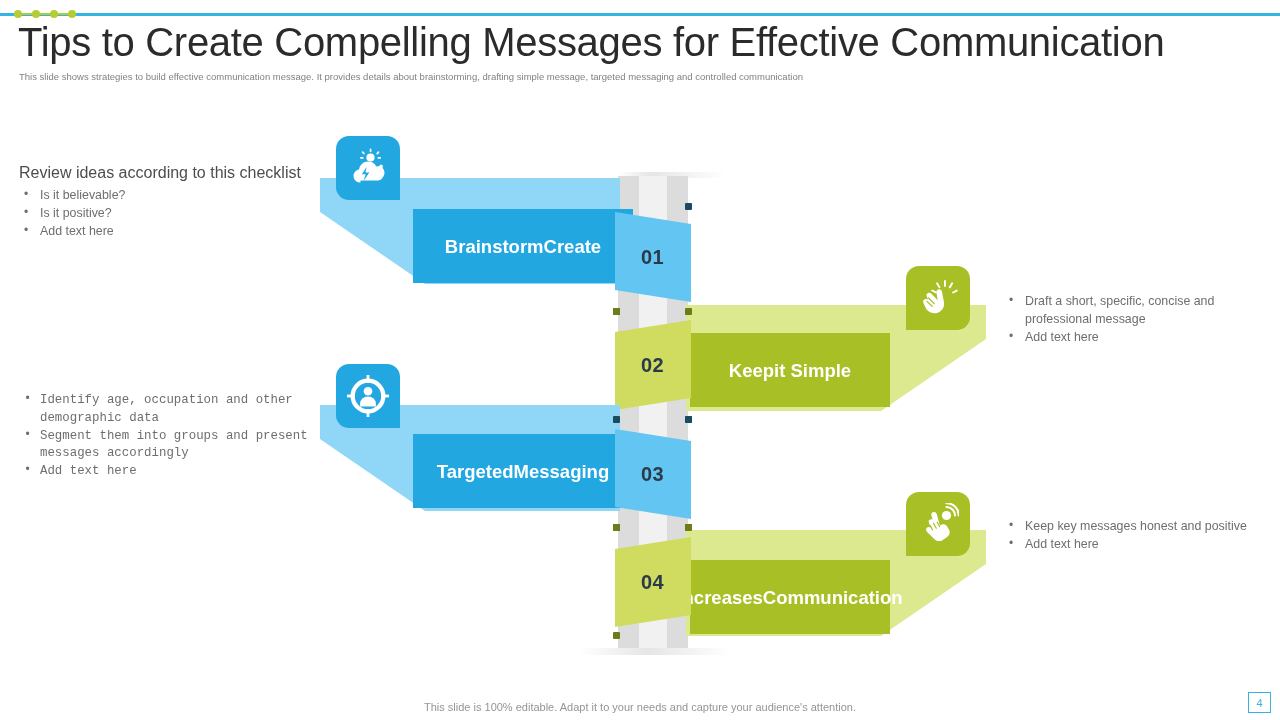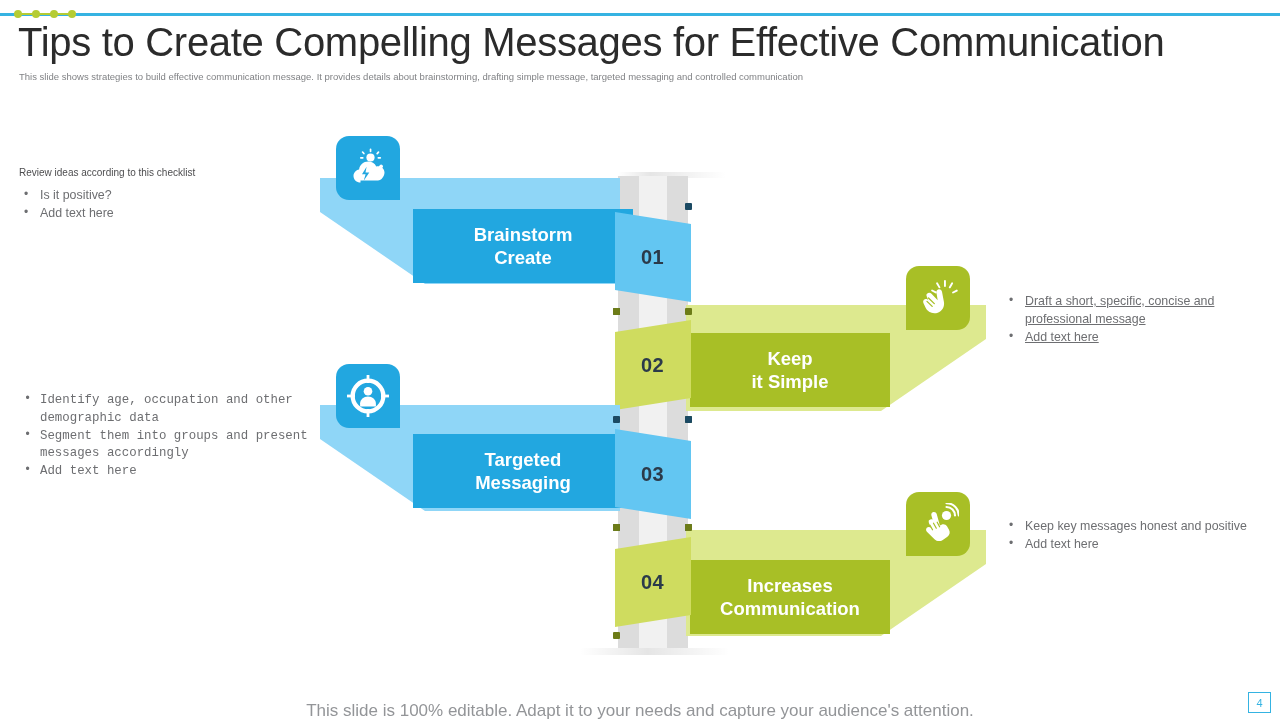--- a/index.html
+++ b/index.html
@@ -34,31 +34,31 @@
     font-size: 40px; font-weight: 400; color: #2b2b2b;
     letter-spacing: -0.3px; line-height: 48px; white-space: nowrap;
   }
   .slide-subtitle {
     position: absolute; left: 19px; top: 70px; width: 1000px;
     font-size: 9.5px; color: #808285; line-height: 14px; white-space: nowrap;
   }
 
   
   .txt-block { position: absolute; font-size: 12.4px; color: #6d6e71; line-height: 17.6px; }
-  .txt-head { font-size: 10px; color: #4d4d4f; margin-bottom: 5px; }
+  .txt-head { font-size: 16px; color: #4d4d4f; margin-bottom: 5px; }
   .txt-block ul { list-style: none; }
   .txt-block li { position: relative; padding-left: 21px; margin-bottom: 0.5px; }
   .txt-block li:before {
     content: "\2022"; position: absolute; left: 5px; top: -1px;
     color: #6d6e71; font-size: 12px;
   }
 
   #block-checklist { left: 19px; top: 164px; width: 300px; }
   #block-targeted  { left: 19px; top: 392px; width: 300px; font-family: Liberation Mono, monospace; }
-  #block-simple    { left: 1004px; top: 293px; width: 275px; text-decoration: underline; }
+  #block-simple    { left: 1004px; top: 293px; width: 275px; }
   #block-controlled{ left: 1004px; top: 518px; width: 275px; }
 
   
   .ribbon-col { position: absolute; left: 618px; top: 176px; width: 70px; height: 472px; }
   .ribbon-strip { position: absolute; top: 0; height: 472px; }
   .strip-a { left: 0px;  width: 21px; background: #dcdcdc; }
   .strip-b { left: 21px; width: 28px; background: #f1f1f1; }
   .strip-c { left: 49px; width: 21px; background: #dcdcdc; }
   .ribbon-cap-top {
     position: absolute; left: 618px; top: 172px; width: 108px; height: 6px;
@@ -68,21 +68,21 @@
     position: absolute; left: 580px; top: 648px; width: 150px; height: 7px;
     background: linear-gradient(to right, rgba(0,0,0,0.0) 0%, rgba(0,0,0,0.10) 45%, rgba(0,0,0,0.0) 100%);
   }
 
   
   .row { position: absolute; }
 
   
   .bar {
     position: absolute; height: 74px;
-    display: flex; flex-direction: column; align-items: center; justify-content: center;
+    display: flex; flex-direction: row; align-items: center; justify-content: center;
     color: #ffffff; font-weight: bold; font-size: 18.5px; line-height: 23px;
     text-align: center;
   }
   .bar.blue { background: #22a7e0; }
   .bar.green { background: #a8bf26; }
 
   
   .tail { position: absolute; }
 
   
@@ -113,21 +113,21 @@
   .icon-tile.green { background: #a8bf26; }
   .r-tl { border-top-left-radius: 13px; }
   .r-tr { border-top-right-radius: 13px; }
   .r-bl { border-bottom-left-radius: 13px; }
   .r-br { border-bottom-right-radius: 13px; }
   .icon-tile svg { display: block; }
 
   
   .footer-note {
     position: absolute; left: 0; top: 701px; width: 1280px; text-align: center;
-    font-size: 17px; color: #939598;
+    font-size: 11px; color: #939598;
   }
   .page-badge {
     position: absolute; left: 1248px; top: 692px; width: 23px; height: 21px;
     border: 1.4px solid #35b3e2; background: #ffffff;
     display: flex; align-items: center; justify-content: center;
     font-size: 11px; color: #35b3e2;
   }
 </style>
 </head>
 <body>
@@ -272,20 +272,21 @@
         <path d="M11.5 18.5c.3-1.5 1.7-2.5 3.2-2.2l.9.2-1.2-4.0c-.4-1.5.4-3.0 1.9-3.4 1.5-.4 3.0.5 3.4 2.0l3.2 11.4 1.6-.8c2.0-1.0 4.4-.3 5.5 1.6l2.0 3.4c1.4 2.4.7 5.4-1.6 7.0l-4.6 3.2c-2.6 1.8-6.1 1.5-8.3-.7l-7.6-7.5c-1.1-1.1-1.1-2.8-.1-3.9 1.0-1.1 2.8-1.2 3.9-.2l.9.8-2.6-5.1c-.2-.6-.3-1.2-.1-1.8z"></path>
         <path d="M13.0 22.2l2.5 4.6M16.5 20.2l2.8 5.0M20.2 19.2l2.4 4.6" stroke="#a8bf26" stroke-width="1.2" fill="none" stroke-linecap="round"></path>
       </g>
     </svg>
   </div>
 </div>
 
 <div class="txt-block" id="block-checklist">
   <div class="txt-head">Review ideas according to this checklist</div>
   <ul>
+    <li>Is it believable?</li>
     <li>Is it positive?</li>
     <li>Add text here</li>
   </ul>
 </div>
 
 <div class="txt-block" id="block-targeted">
   <ul>
     <li>Identify age, occupation and other demographic data</li>
     <li>Segment them into groups and present messages accordingly</li>
     <li>Add text here</li>

